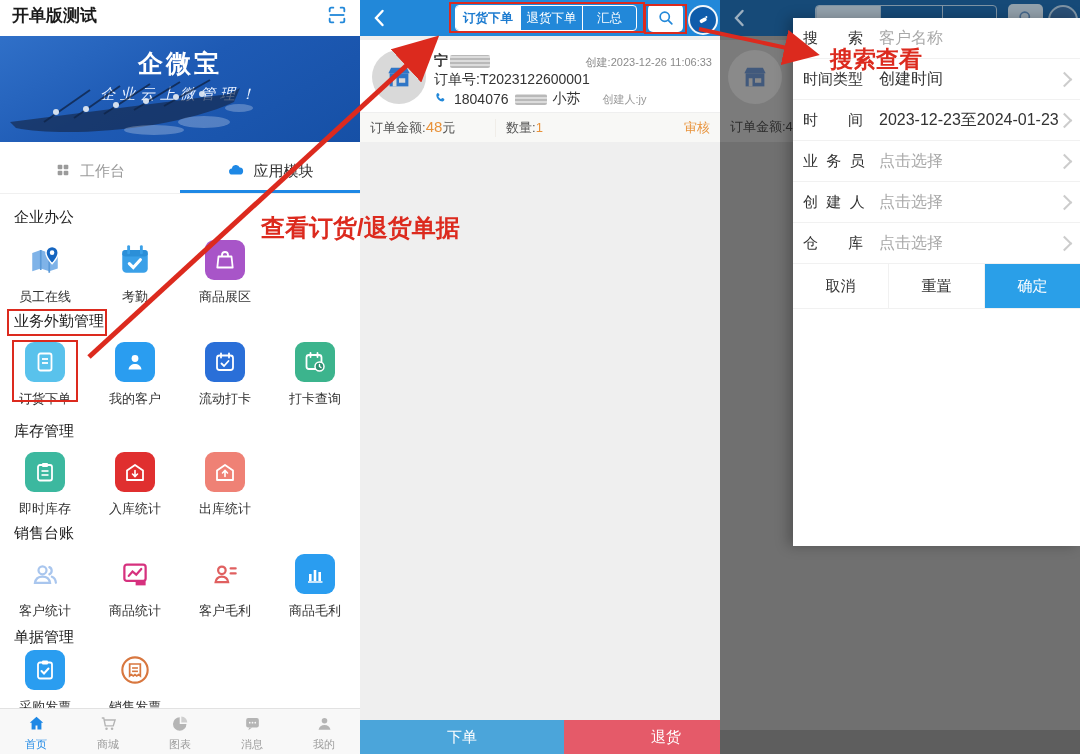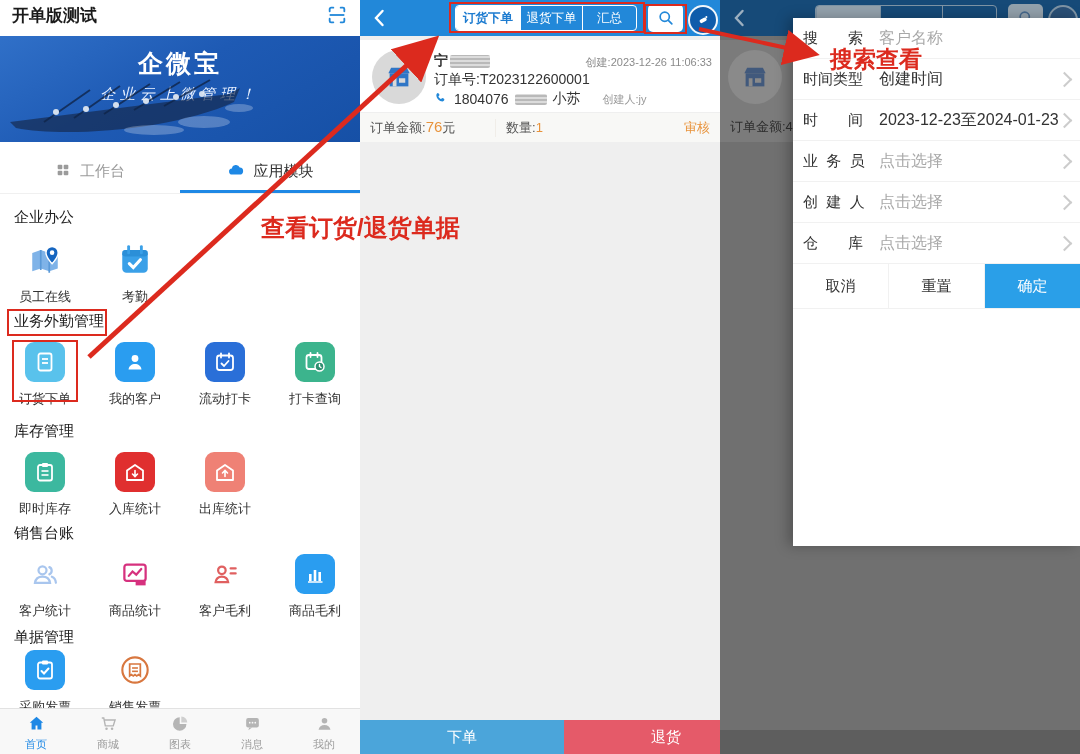--- a/index.html
+++ b/index.html
@@ -189,20 +189,29 @@
           <svg width="34" height="34" viewBox="0 0 24 24">
               <rect x="3" y="5" width="18" height="16" rx="3" fill="#3aa0e8"></rect>
               <rect x="3" y="5" width="18" height="4.5" rx="2" fill="#2b8fd8"></rect>
               <line x1="7.5" y1="2.5" x2="7.5" y2="7" stroke="#3aa0e8" stroke-width="2" stroke-linecap="round"></line>
               <line x1="16.5" y1="2.5" x2="16.5" y2="7" stroke="#3aa0e8" stroke-width="2" stroke-linecap="round"></line>
               <path d="M8 14.5l2.8 2.8 5-5.5" stroke="#fff" stroke-width="2.2" fill="none" stroke-linecap="round"></path>
             </svg>
         </div>
         <div class="app-label">考勤</div>
       </div>
+      <div class="app">
+        <div class="tile" style="background:#a855c8">
+          <svg width="24" height="24" viewBox="0 0 24 24">
+              <path d="M5.5 8.5h13l1.2 11H4.3z" fill="none" stroke="#fff" stroke-width="1.8" stroke-linejoin="round"></path>
+              <path d="M9 8.5V7a3 3 0 0 1 6 0v1.5" fill="none" stroke="#fff" stroke-width="1.8"></path>
+            </svg>
+        </div>
+        <div class="app-label">商品展区</div>
+      </div>
     </div>
 
     <div class="sec-h" style="top:118px">业务外勤管理</div>
     <div class="grid-row" style="top:148px">
       <div class="app">
         <div class="tile" style="background:#59c2ec">
           <svg width="24" height="24" viewBox="0 0 24 24">
               <rect x="5.5" y="3.5" width="13" height="17" rx="2" fill="none" stroke="#fff" stroke-width="1.8"></rect>
               <line x1="9" y1="9" x2="15" y2="9" stroke="#fff" stroke-width="1.8"></line>
               <line x1="9" y1="13" x2="15" y2="13" stroke="#fff" stroke-width="1.8"></line>
@@ -440,21 +449,21 @@
             <path d="M6.5 3.5c1.1 0 2.8 2.1 2.8 3.2S7.6 8.4 7.6 9.3s3.4 4.6 4.3 4.6 1.5-1.7 2.6-1.7 3.3 1.7 3.3 2.8-1.7 2.9-3.3 2.9C9.3 17.9 4 12.3 4 7.3c0-1.6 1.4-3.8 2.5-3.8z" fill="#2288d9"></path>
           </svg>
       </span>
       <span>1804076</span>
       <span class="blur-box" style="width:32px;height:11px"></span>
       <span>小苏</span>
       <span class="creator">创建人:jy</span>
     </div>
     <div class="amount-row">
       <span class="amount-cell">
-        <span>订单金额:</span><span class="orange" style="font-size:15px">76</span><span>元</span>
+        <span>订单金额:</span><span class="orange" style="font-size:15px">48</span><span>元</span>
       </span>
       <span class="qty-cell">
         <span>数量:</span><span class="orange">1</span>
       </span>
       <span class="status-cell">审核</span>
     </div>
   </div>
 
   <div class="m-bottom">
     <div class="m-btn blue">下单</div>

